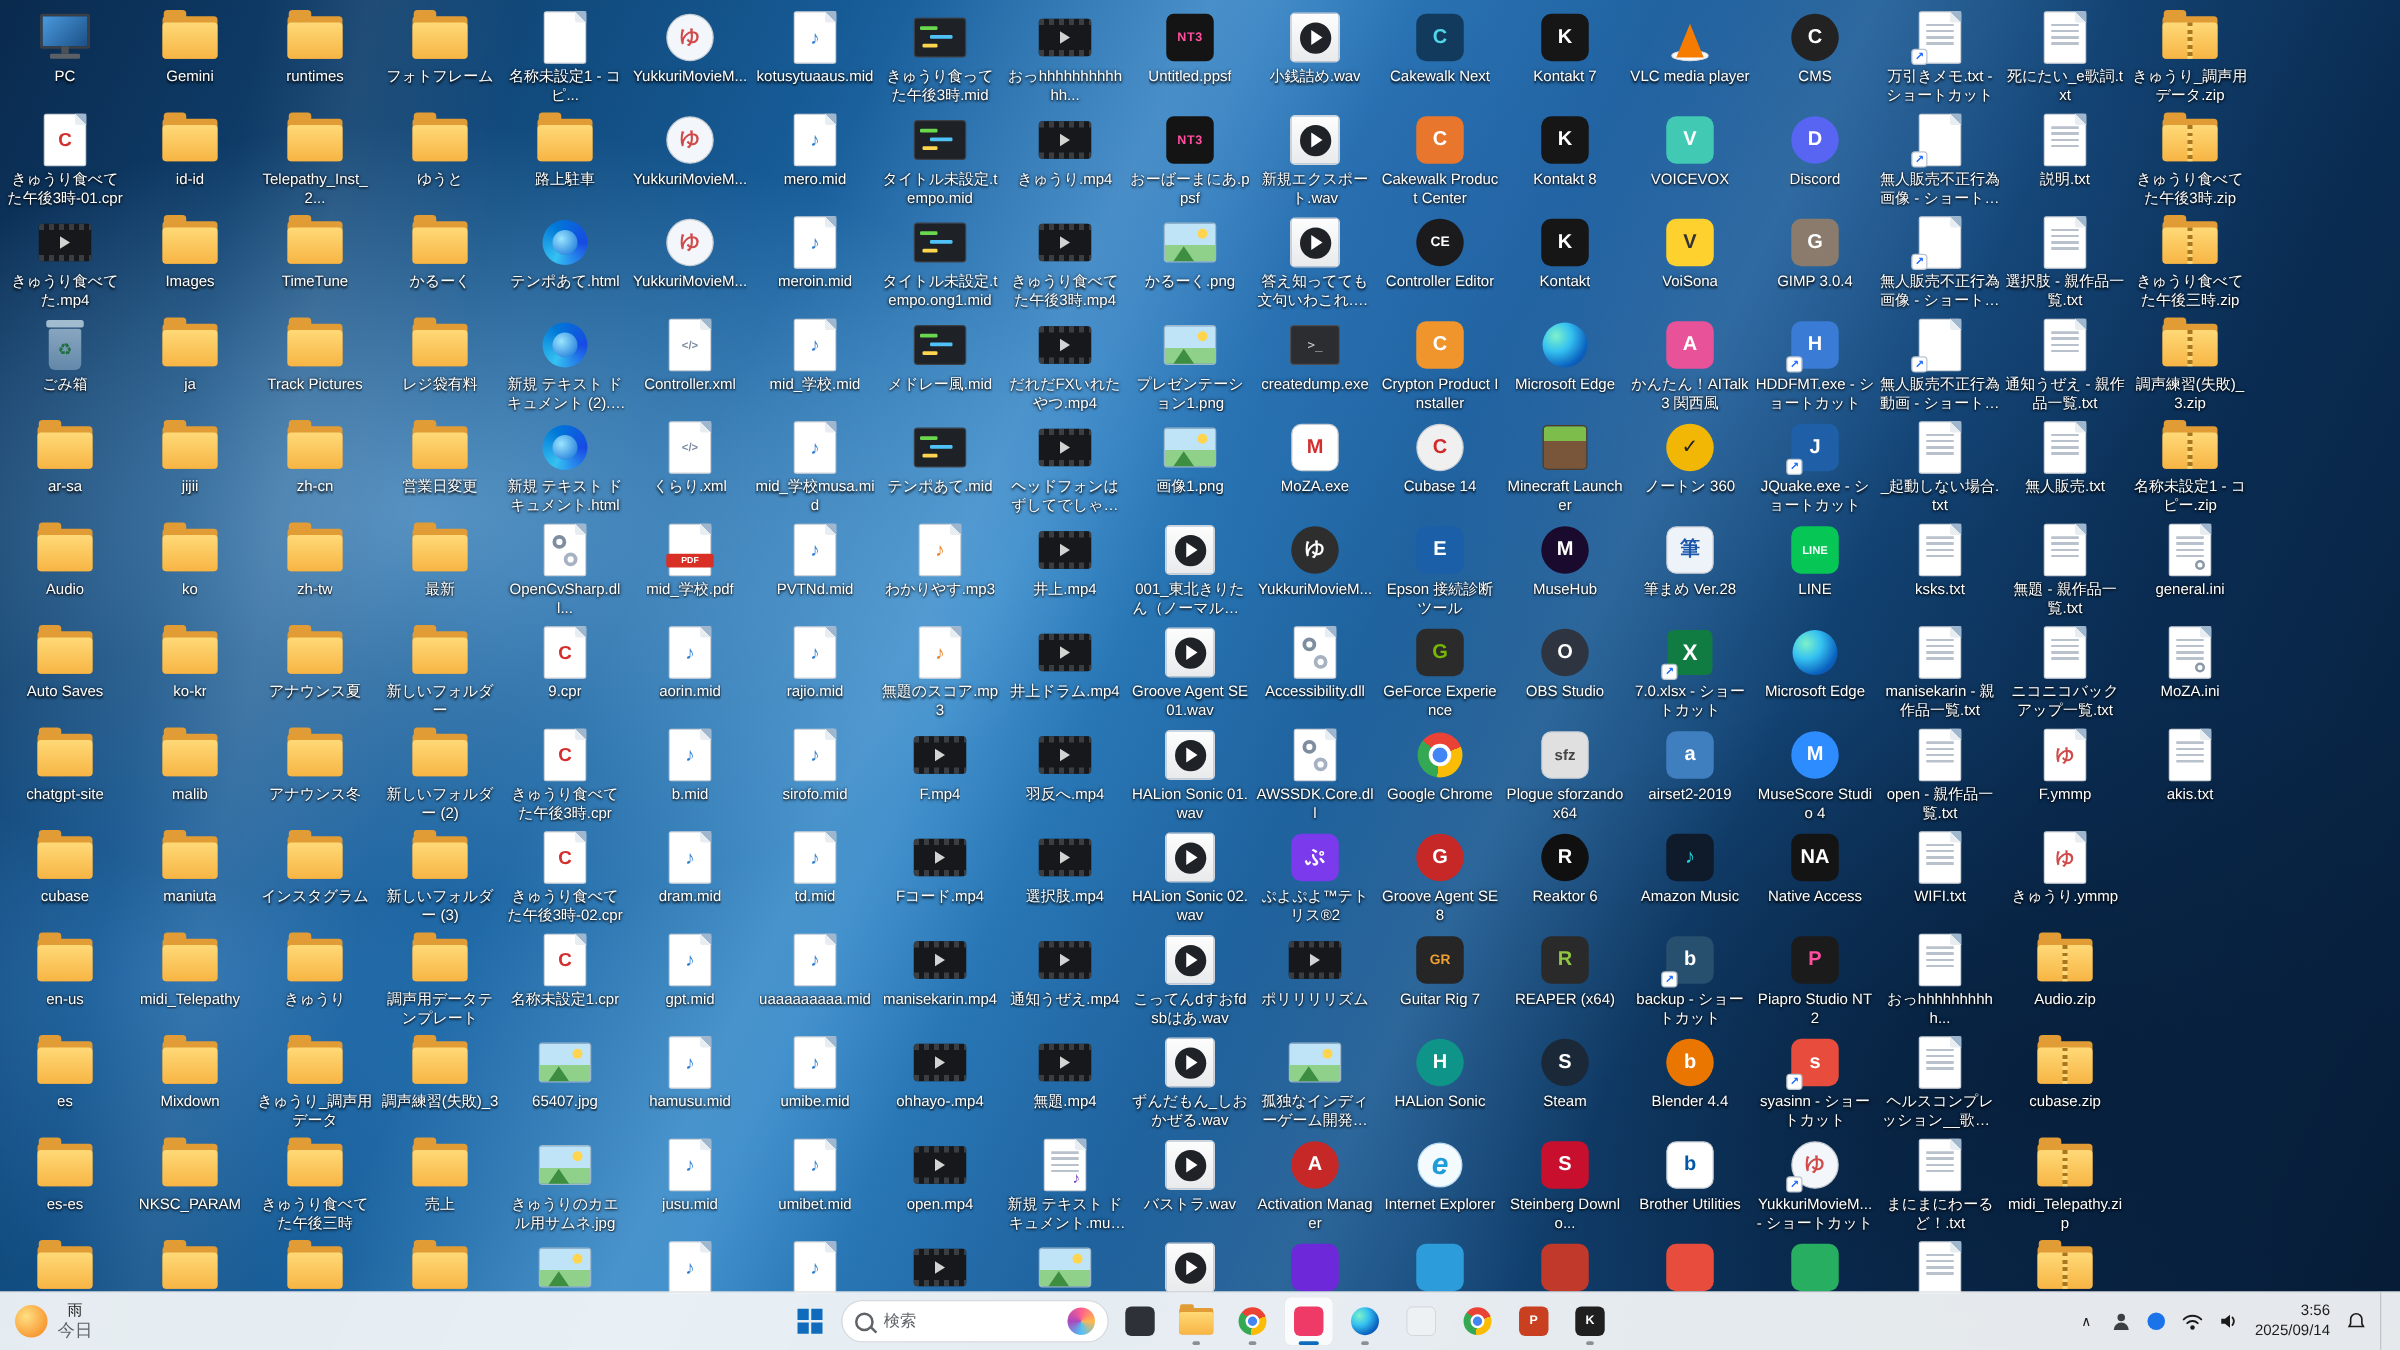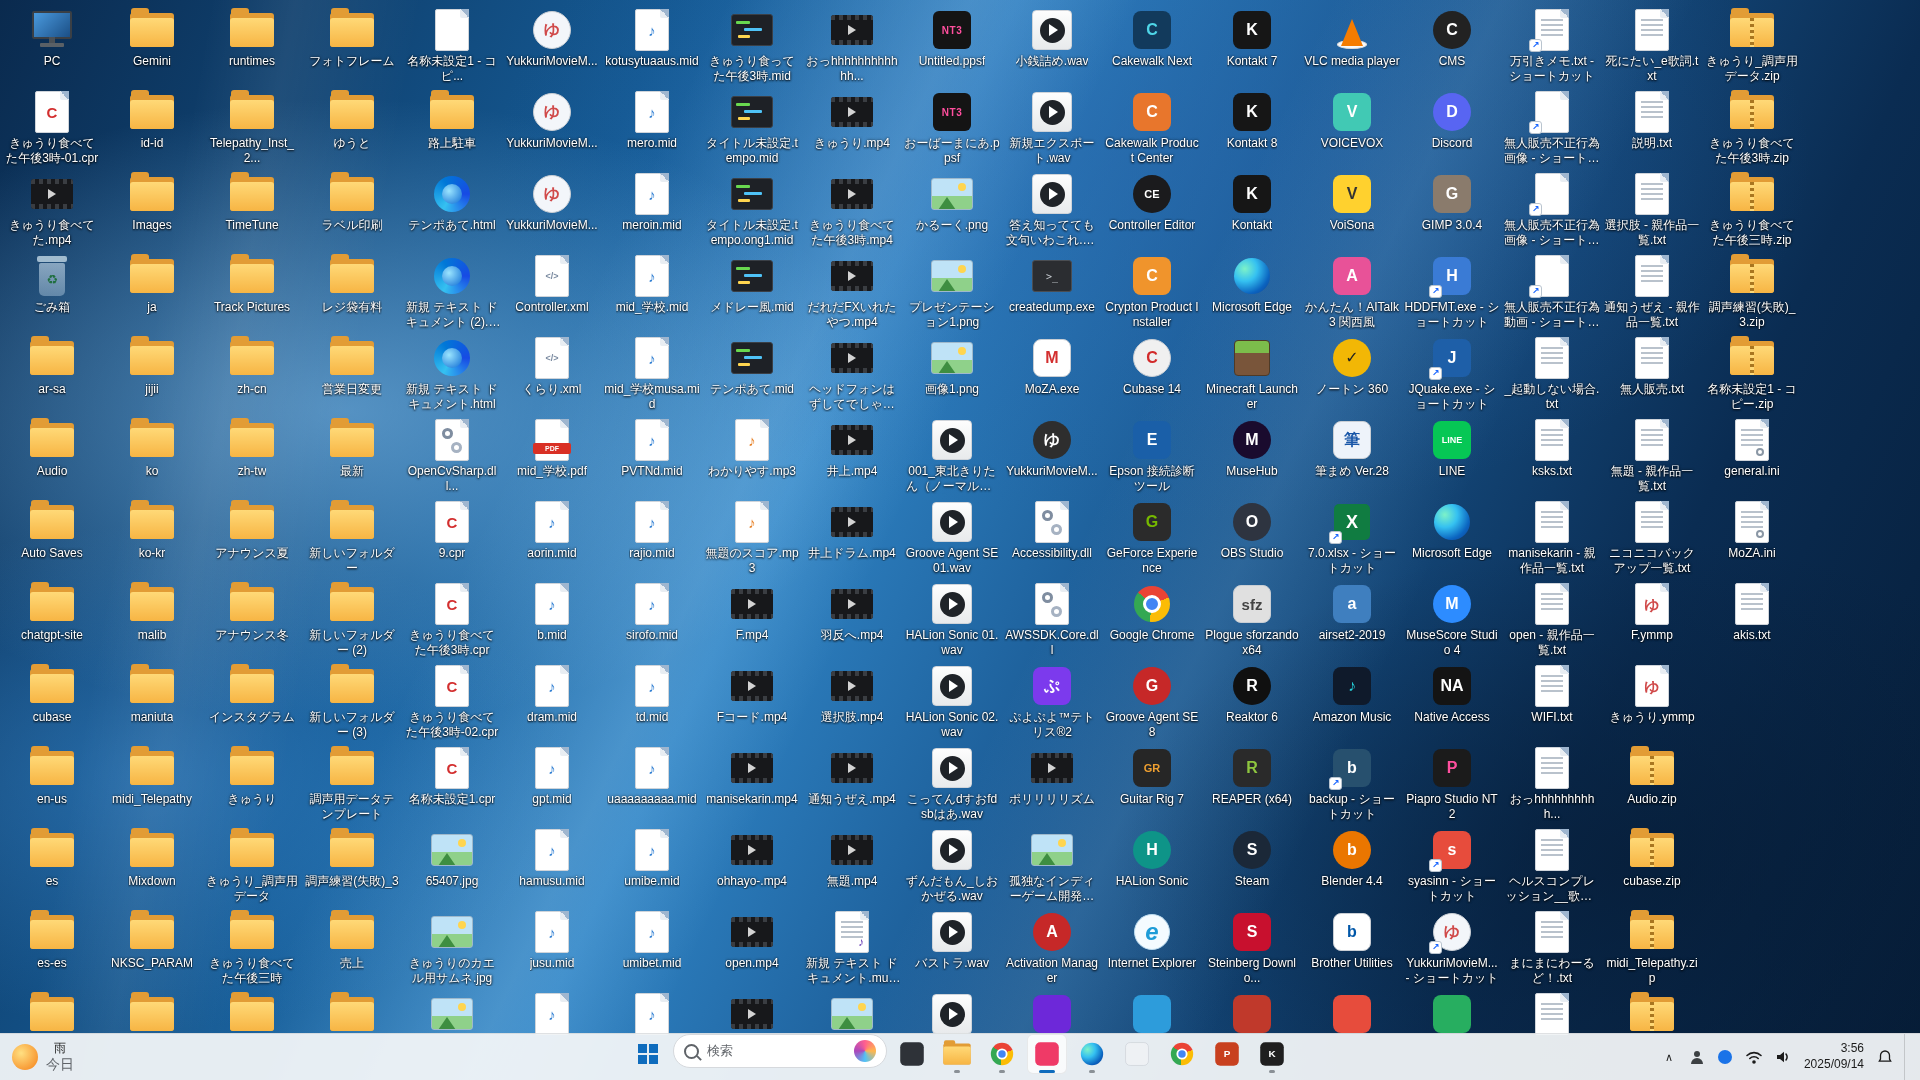--- a/index.html
+++ b/index.html
@@ -107,21 +107,21 @@
       color:#1a66ff;font-size:9px;line-height:11px;text-align:center;font-style:normal;font-weight:bold;box-sizing:border-box;z-index:3}
   
   .taskbar{position:absolute;left:0;right:0;bottom:0;height:46px;background:var(--tbbg,rgba(241,244,247,.95));
       border-top:1px solid rgba(0,0,0,.08);z-index:10}
   button{border:none;background:transparent;padding:0;margin:0;font:inherit;color:inherit;cursor:default}
   .tb-left{position:absolute;left:0;top:0;bottom:0;display:flex;align-items:center;padding:0 12px;gap:8px;border-radius:6px}
   .wx-ic{width:26px;height:26px;border-radius:50%;background:radial-gradient(circle at 35% 35%,#ffe082,#f57f17);flex:none}
   .wx-t{display:flex;flex-direction:column;line-height:1.15}
   .wx-main{font-size:12px;color:#1b1b1b}
   .wx-sub{font-size:14px;color:#5f6368}
-  .tb-center{position:absolute;left:50%;top:0;bottom:0;transform:translateX(-50%);display:flex;gap:5px}
+  .tb-center{position:absolute;left:50%;top:0;bottom:0;transform:translateX(-50%);display:flex;align-items:center;gap:5px}
   .tb-app{width:40px;height:40px;border-radius:6px;display:flex;align-items:center;justify-content:center;position:relative;flex:none}
   .tb-app.running::after{content:"";position:absolute;bottom:1px;left:50%;transform:translateX(-50%);width:6px;height:3px;border-radius:2px;background:#8a9096}
   .tb-app.active{background:rgba(255,255,255,.75);box-shadow:inset 0 0 0 1px rgba(0,0,0,.07)}
   .tb-app.active::after{content:"";position:absolute;bottom:1px;left:50%;transform:translateX(-50%);width:16px;height:3px;border-radius:2px;background:var(--accent,#0f6cbd)}
   .tglyph{transform:scale(.62);transform-origin:center;display:flex;align-items:center;justify-content:center;position:relative}
   .win-logo{display:grid;grid-template-columns:9px 9px;grid-template-rows:9px 9px;gap:2px}
   .win-logo i{background:var(--accent,#0f6cbd)}
   .search{height:34px;width:214px;background:#fff;border:1px solid #d6d9dd;border-radius:17px;display:flex;align-items:center;
       padding:0 10px;gap:8px;box-sizing:border-box}
   .mag{width:11px;height:11px;border:2px solid #5f6368;border-radius:50%;position:relative;flex:none}
@@ -521,21 +521,21 @@
         </div>
         <div class="dl">ゆうと</div>
       </div>
       <div class="di">
         <div class="gi">
           <span class="g-folder">
             <i class="tab"></i>
             <i class="front"></i>
           </span>
         </div>
-        <div class="dl">ラベル印刷</div>
+        <div class="dl">かるーく</div>
       </div>
       <div class="di">
         <div class="gi">
           <span class="g-folder">
             <i class="tab"></i>
             <i class="front"></i>
           </span>
         </div>
         <div class="dl">レジ袋有料</div>
       </div>
@@ -1583,21 +1583,21 @@
         <div class="gi">
           <span class="g-app circle" style="background:#2e3440">
             <span class="ag" style="color:#fff;font-size:16px">O</span>
           </span>
         </div>
         <div class="dl">OBS Studio</div>
       </div>
       <div class="di">
         <div class="gi">
           <span class="g-app bd" style="background:#e0e0e0">
-            <span class="ag" style="color:#444444;font-size:15px">sfz</span>
+            <span class="ag" style="color:#444444;font-size:12px">sfz</span>
           </span>
         </div>
         <div class="dl">Plogue sforzando x64</div>
       </div>
       <div class="di">
         <div class="gi">
           <span class="g-app circle" style="background:#101010">
             <span class="ag" style="color:#fff;font-size:16px">R</span>
           </span>
         </div>

